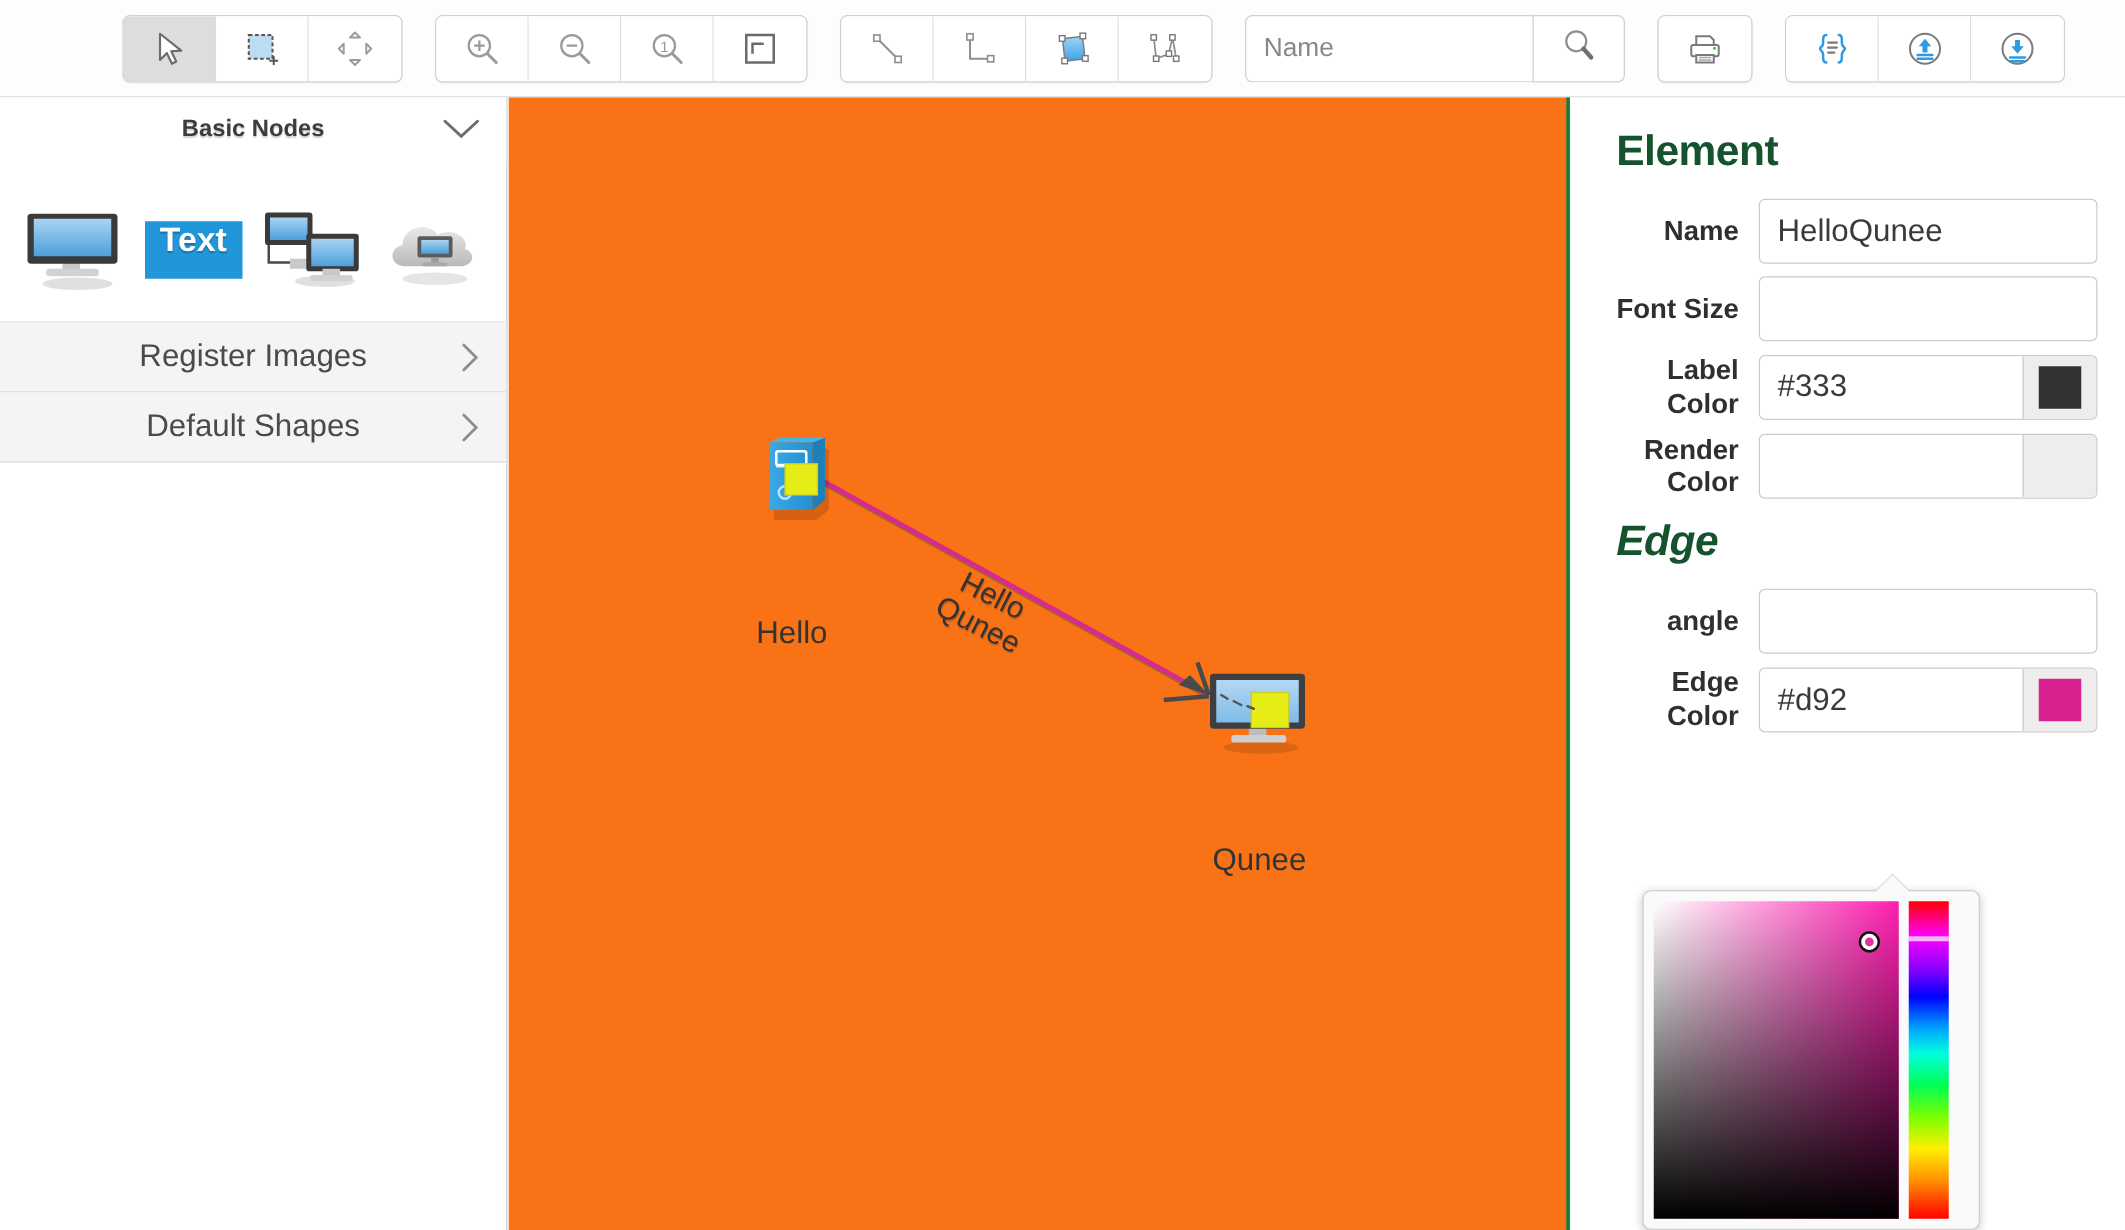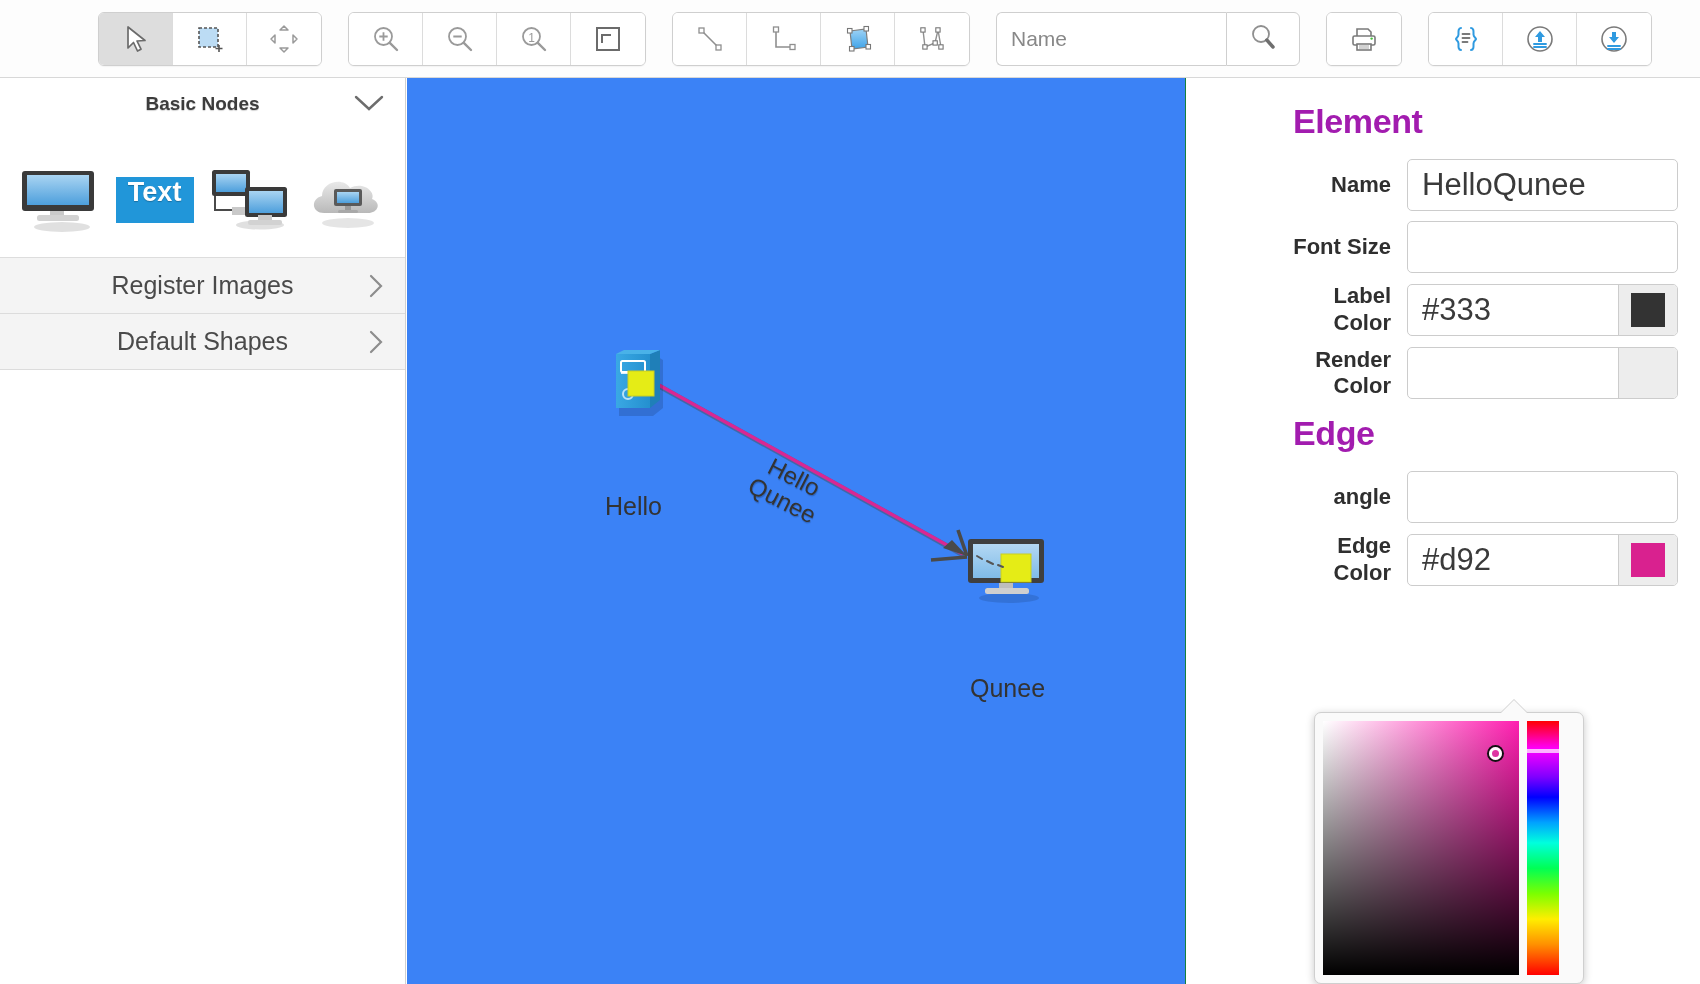--- a/index.html
+++ b/index.html
@@ -151,24 +151,24 @@
   .accordion-row .arrow {
     position:absolute;
     right: 18px;
     top: 14px;
   }
 
   
   #canvas {
     position:absolute;
     left: 407px; top: 78px;
-    width: 779px;
+    width: 849px;
     height: 906px;
-    background: #3b82f6;
-    border-right: 1px solid #15803d;
+    background: #f97316;
+    border-right: 3px solid #15803d;
     box-sizing: border-box;
     overflow: hidden;
   }
   #canvas-svg { position:absolute; left:0; top:0; }
 
   .node-label {
     position:absolute;
     font-size: 25px;
     color: #333333;
     white-space: nowrap;
@@ -200,25 +200,25 @@
     width: 443px;
     height: 906px;
     background:#ffffff;
     box-sizing:border-box;
     padding: 24px 22px 0 18px;
     overflow: hidden;
   }
   .section-title {
     font-size: 34px;
     font-weight: bold;
-    color: #a21caf;
+    color: #14532d;
     margin: 0 0 18px 18px;
     letter-spacing: -0.4px;
   }
-  #edge-section-title { margin-top: 14px; }
+  #edge-section-title { margin-top: 14px; font-style: italic; }
 
   .prop-row {
     display:flex;
     align-items:center;
     margin-bottom: 10px;
     min-height: 52px;
   }
   .prop-label {
     width: 132px;
     text-align:right;
@@ -239,21 +239,21 @@
     box-sizing: border-box;
     background:#fff;
     overflow:hidden;
   }
   .prop-field.plain { border-radius: 5px; }
   .prop-input {
     flex: 1;
     border: none;
     outline: none;
     font-family: "Liberation Sans", sans-serif;
-    font-size: 31px;
+    font-size: 25px;
     color: #3a3a3a;
     padding: 0 14px;
     background: transparent;
     min-width: 0;
   }
   .swatch-cell {
     width: 58px;
     background: #ededed;
     border-left: 1px solid #cccccc;
     display:flex;

